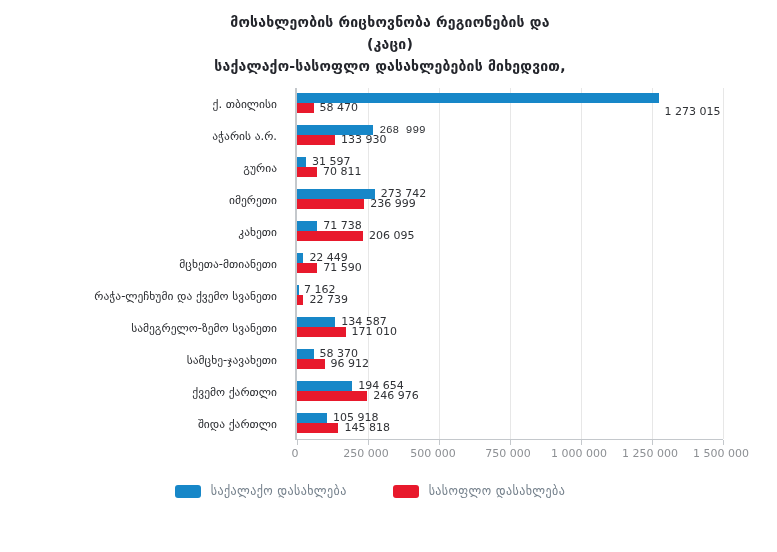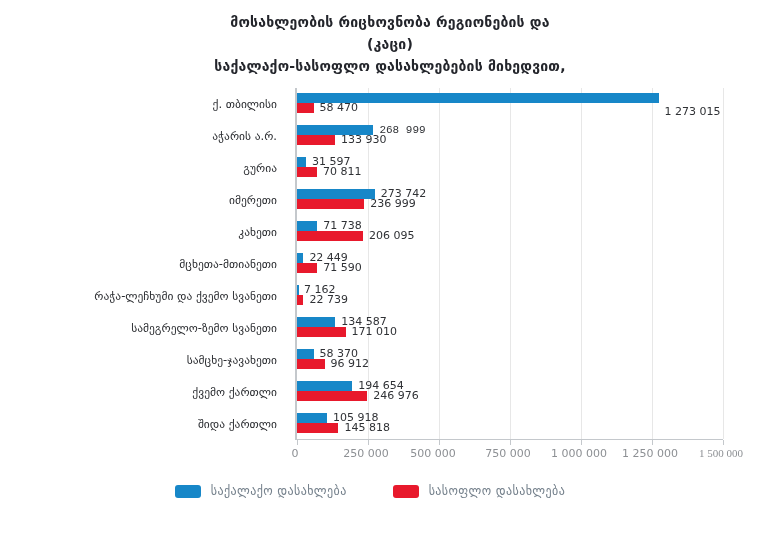--- a/index.html
+++ b/index.html
@@ -157,21 +157,21 @@
       </div>
     </div>
 
   <div class="xticks">
       <span class="xtick" style="left: 0px;">0</span>
       <span class="xtick" style="left: 71px;">250 000</span>
       <span class="xtick" style="left: 138px;">500 000</span>
       <span class="xtick" style="left: 213px;">750 000</span>
       <span class="xtick" style="left: 284px;">1 000 000</span>
       <span class="xtick" style="left: 355px;">1 250 000</span>
-      <span class="xtick" style="left: 426px; font-family: Liberation Serif, serif;">1 500 000</span>
+      <span class="xtick" style="left: 426px;">1 500 000</span>
     </div>
 
   <div class="legend">
     <div class="legend-item">
       <span class="legend-swatch" style="background: rgb(23, 135, 200);"></span>
       <span class="legend-label">საქალაქო დასახლება</span>
     </div>
     <div class="legend-item">
       <span class="legend-swatch" style="background: rgb(232, 25, 44);"></span>
       <span class="legend-label">სასოფლო დასახლება</span>

